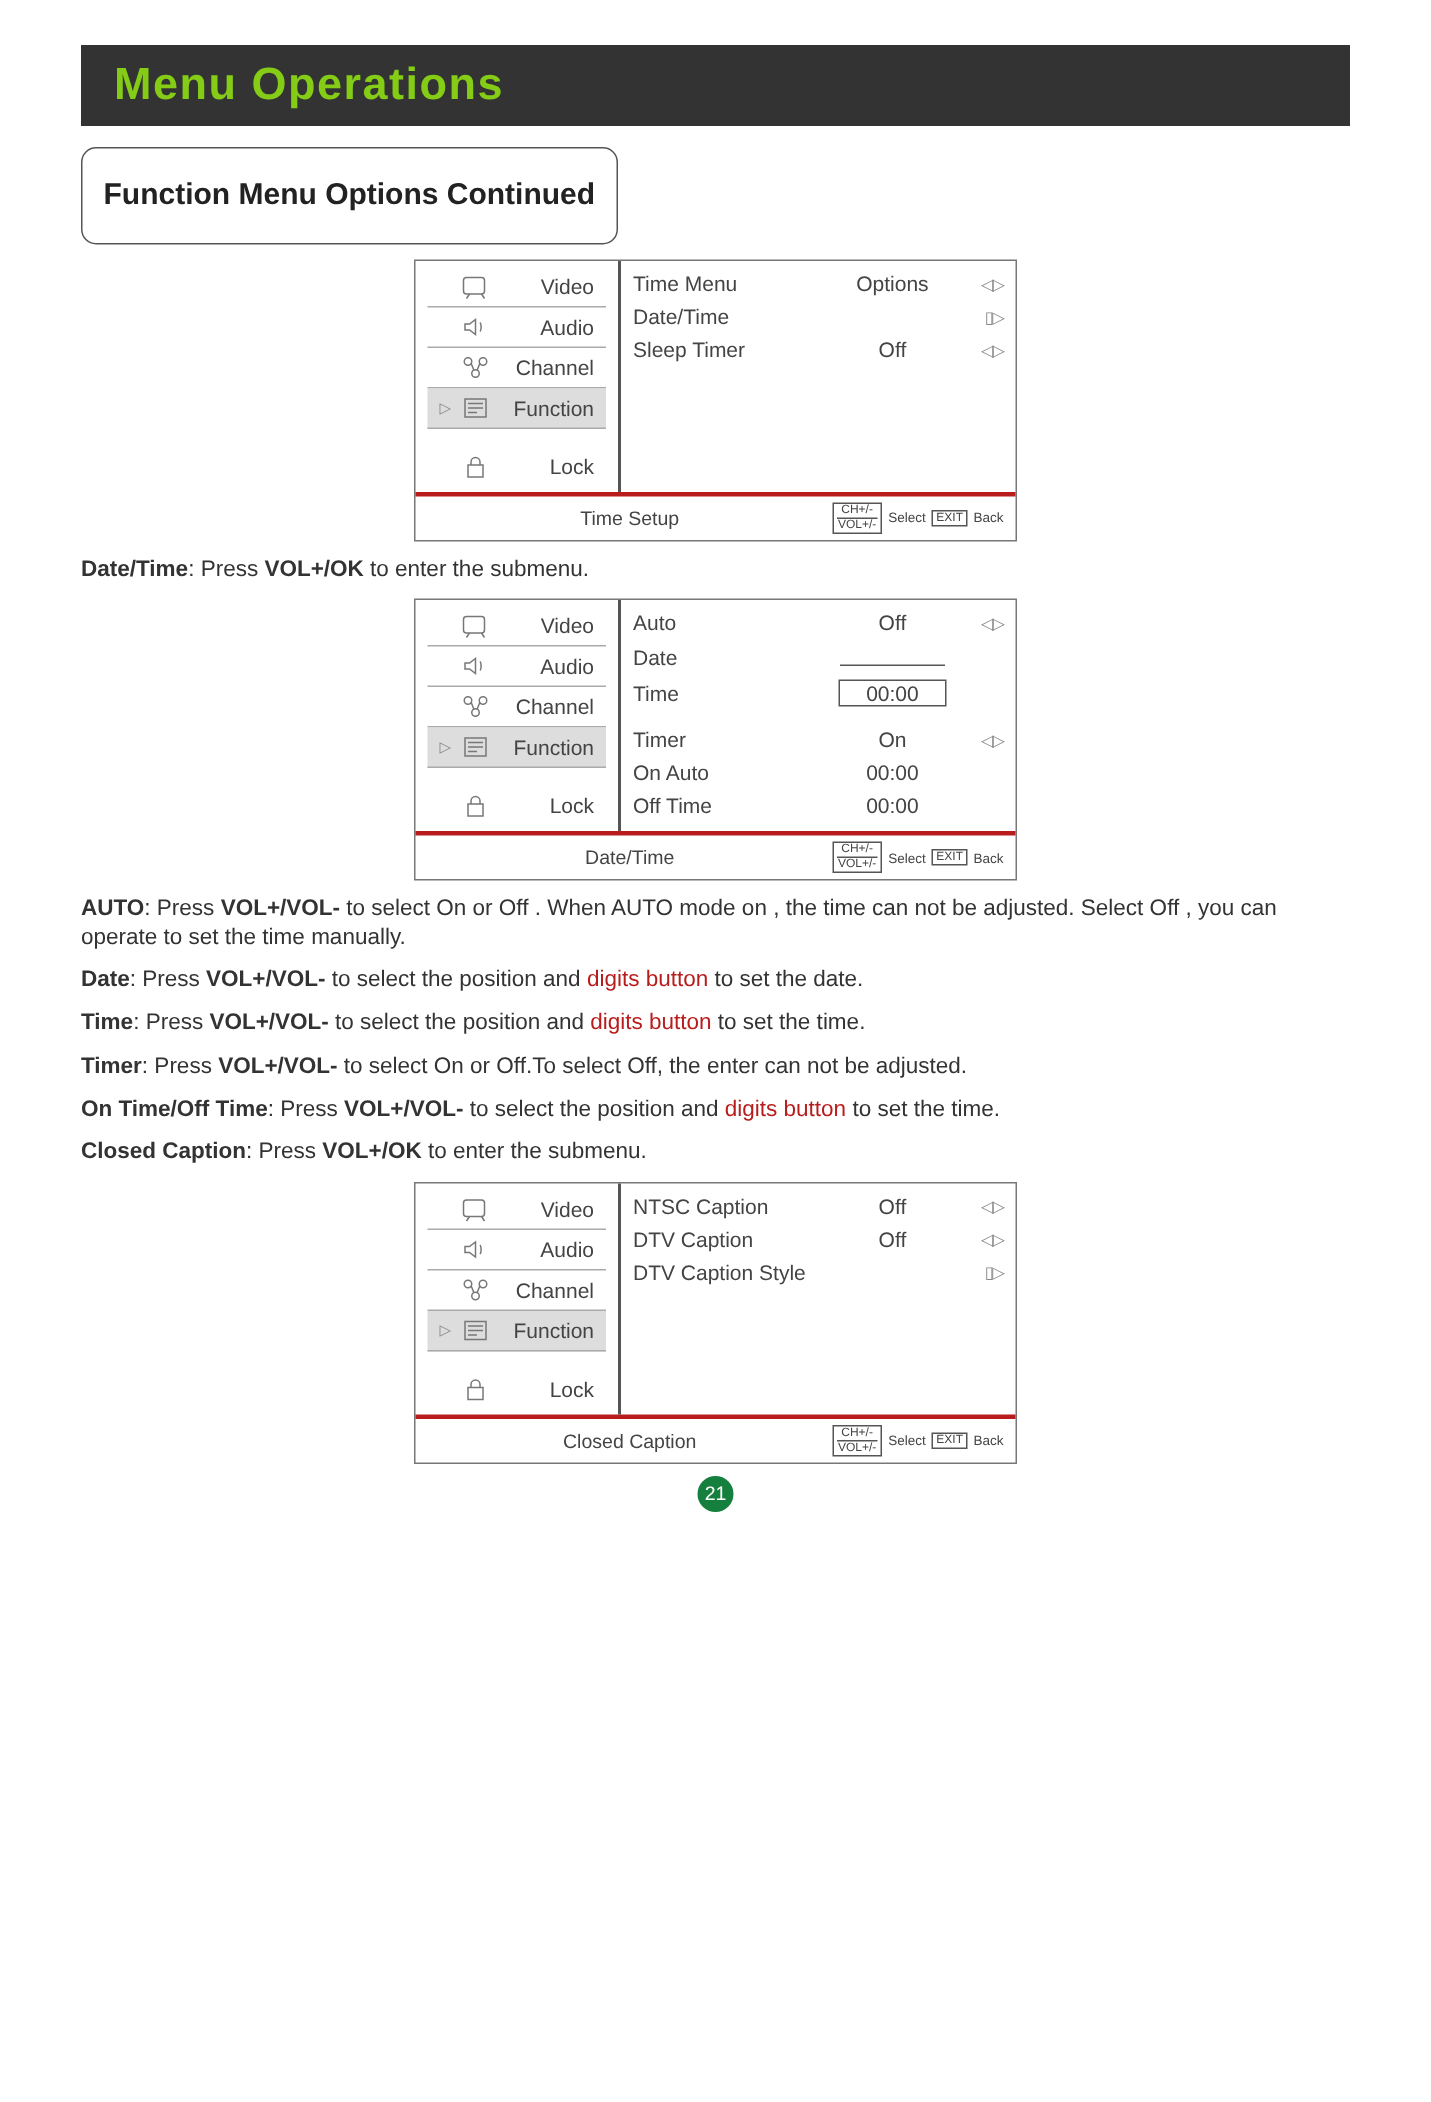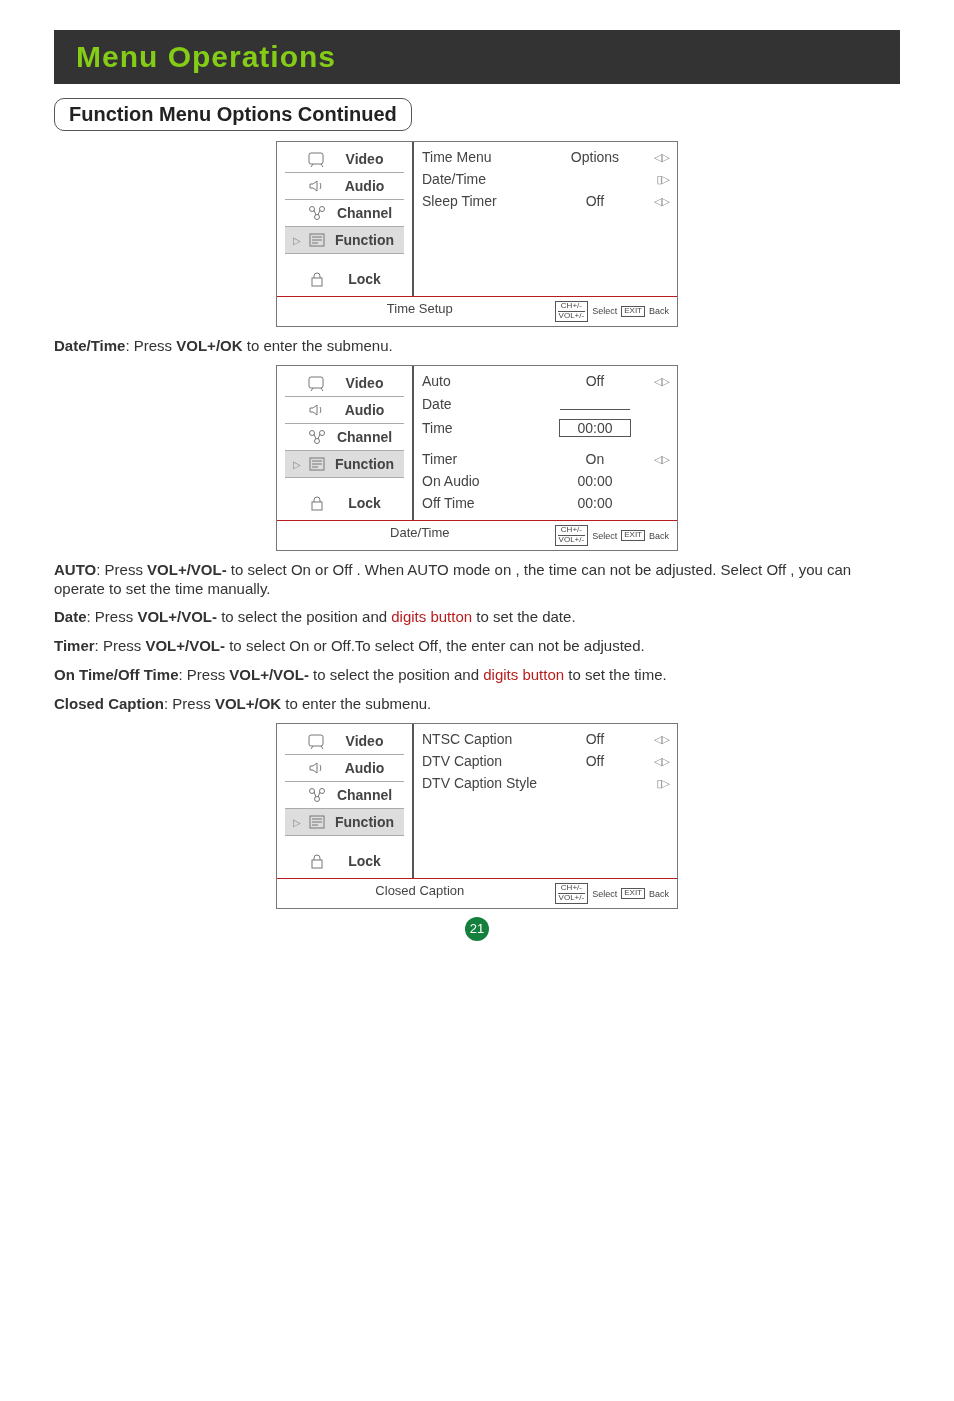--- a/index.html
+++ b/index.html
@@ -21,21 +21,21 @@
     letter-spacing: 1px;
   }
   .section-heading-wrap {
     margin-top: 14px;
     margin-bottom: 10px;
   }
   .section-heading {
     display: inline-block;
     border: 1px solid #555;
     border-radius: 10px;
-    padding: 4px 14px;
+    padding: 20px 14px;
     font-size: 20px;
     font-weight: bold;
     color: #222;
   }
   .osd {
     width: 400px;
     margin: 8px auto 8px auto;
     border: 1px solid #777;
     font-size: 14px;
     color: #444;
@@ -65,22 +65,21 @@
     font-size: 10px;
     color: #888;
   }
   .menu-item .icon {
     width: 20px;
     height: 18px;
     flex: none;
   }
   .menu-item .label {
     flex: 1;
-    text-align: center;
-    font-weight: bold;
+    text-align: right;
   }
   .osd-right {
     flex: 1;
     padding: 4px 8px;
   }
   .osd-row {
     display: flex;
     align-items: center;
     padding: 3px 0;
   }
@@ -100,23 +99,23 @@
     min-width: 50px;
     text-align: center;
   }
   .underline-slot {
     border-bottom: 1px solid #555;
     height: 14px;
     width: 70px;
     display: inline-block;
   }
   .osd-footer {
-    border-top: 1px solid #b91c1c;
-    display: flex;
-    align-items: flex-start;
+    border-top: 3px solid #b91c1c;
+    display: flex;
+    align-items: center;
     padding: 4px 8px;
     font-size: 13px;
   }
   .osd-footer .ftitle {
     flex: 1;
     text-align: center;
   }
   .hint-group {
     display: flex;
     align-items: center;
@@ -340,21 +339,21 @@
           <span class="rval"><span class="boxed">00:00</span></span>
           <span class="rarrow"></span>
         </div>
         <div style="height:8px"></div>
         <div class="osd-row">
           <span class="rlabel">Timer</span>
           <span class="rval">On</span>
           <span class="rarrow">◁▷</span>
         </div>
         <div class="osd-row">
-          <span class="rlabel">On Audio</span>
+          <span class="rlabel">On Auto</span>
           <span class="rval">00:00</span>
           <span class="rarrow"></span>
         </div>
         <div class="osd-row">
           <span class="rlabel">Off Time</span>
           <span class="rval">00:00</span>
           <span class="rarrow"></span>
         </div>
       </div>
     </div>
@@ -373,20 +372,23 @@
   </div>
 
   <div class="body-text">
     <span class="b">AUTO</span><span>: Press </span><span class="b">VOL+/VOL-</span><span> to select On or Off . When AUTO mode on , the time can not be adjusted. Select Off , you can operate to set the time manually.</span>
   </div>
 
   <div class="body-text">
     <span class="b">Date</span><span>: Press </span><span class="b">VOL+/VOL-</span><span> to select the position and </span><span class="digits">digits button</span><span> to set the date.</span>
   </div>
 
+  <div class="body-text">
+    <span class="b">Time</span><span>: Press </span><span class="b">VOL+/VOL-</span><span> to select the position and </span><span class="digits">digits button</span><span> to set the time.</span>
+  </div>
 
   <div class="body-text">
     <span class="b">Timer</span><span>: Press </span><span class="b">VOL+/VOL-</span><span> to select On or Off.To select Off, the enter can not be adjusted.</span>
   </div>
 
   <div class="body-text">
     <span class="b">On Time/Off Time</span><span>: Press </span><span class="b">VOL+/VOL-</span><span> to select the position and </span><span class="digits">digits button</span><span> to set the time.</span>
   </div>
 
   <div class="body-text">

